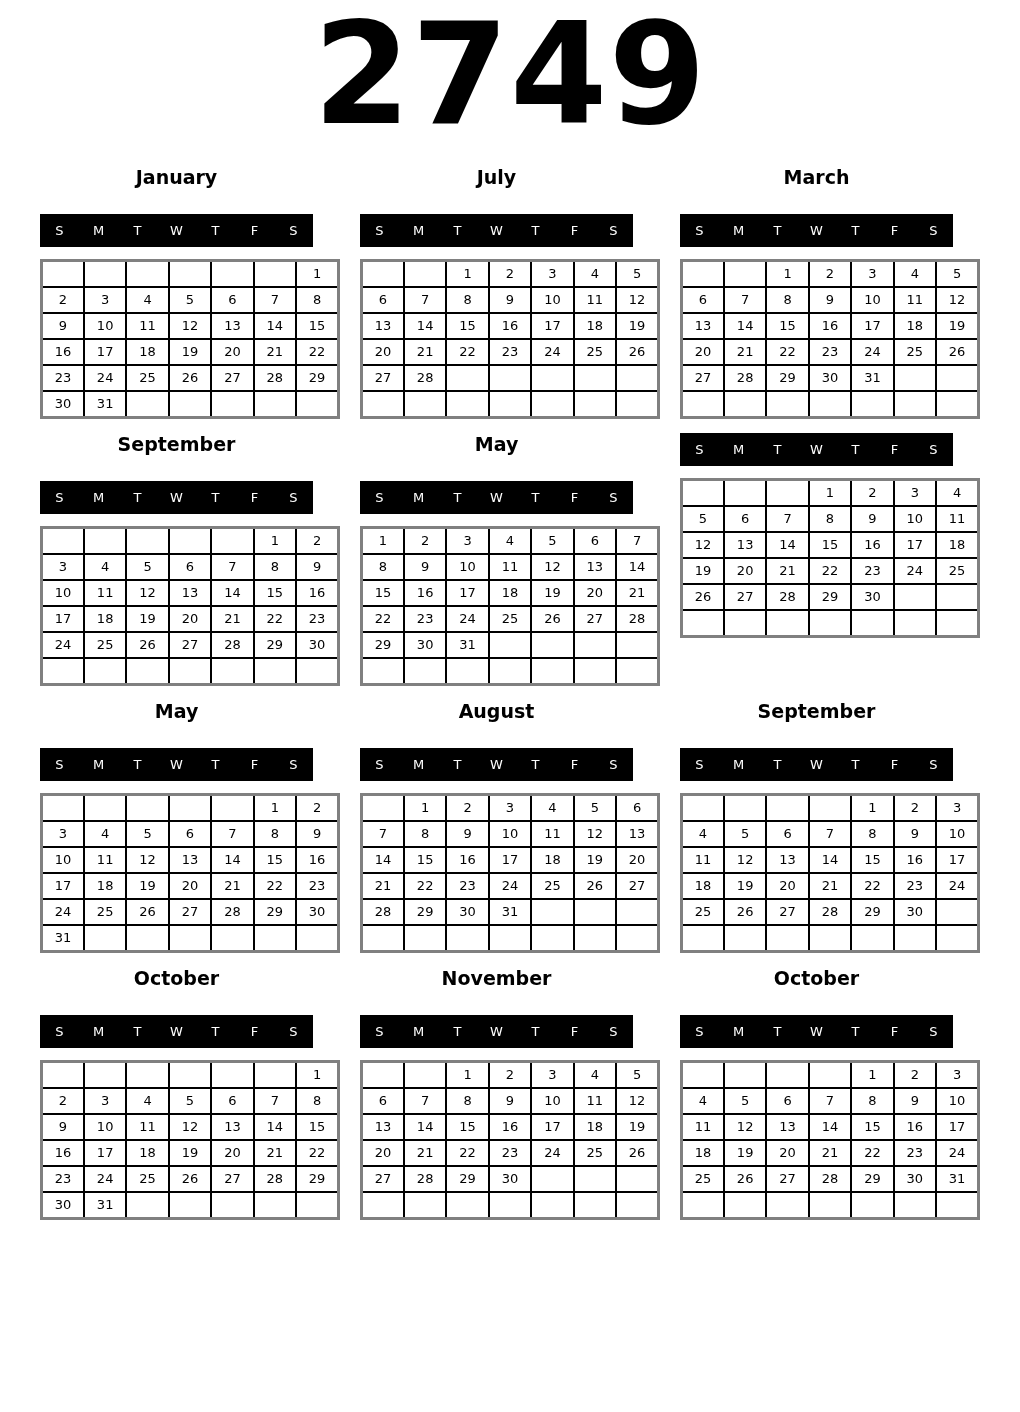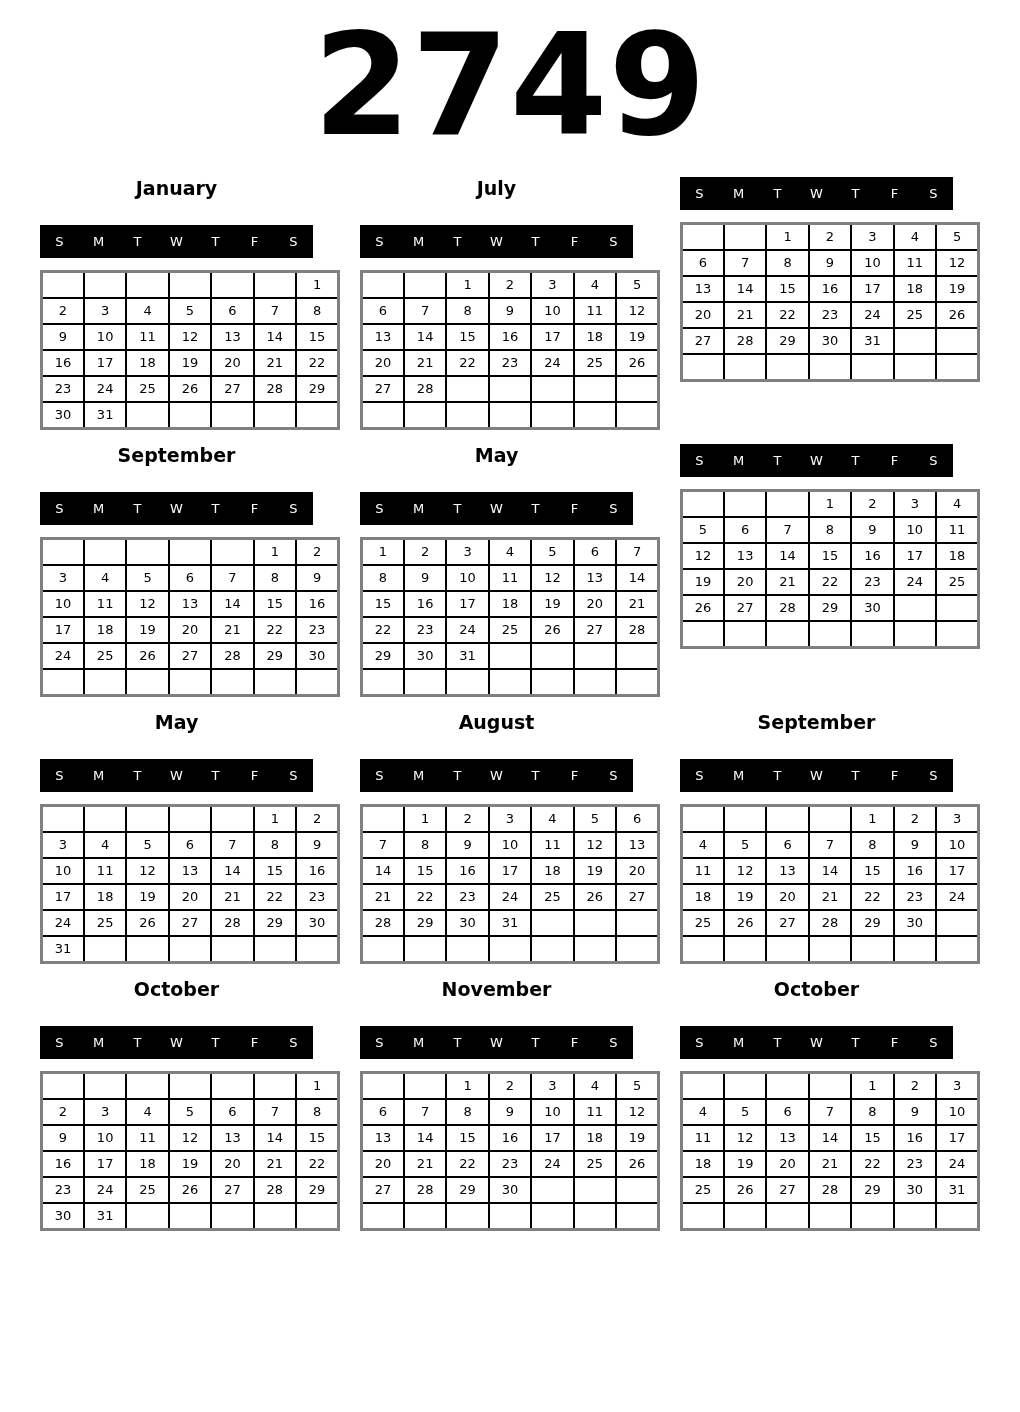--- a/index.html
+++ b/index.html
@@ -11,21 +11,21 @@
     font-family: "DejaVu Sans", sans-serif;
     color: #000000;
   }
   .page {
     width: 1020px;
     height: 1412px;
     overflow: hidden;
   }
   .year {
     margin: 0;
-    padding-top: 22px;
+    padding-top: 11px;
     text-align: center;
     font-size: 140px;
     line-height: 0.92;
     font-weight: bold;
     letter-spacing: 1px;
   }
   .months-grid {
     width: 940px;
     margin: 26px auto 0 auto;
     display: grid;
@@ -212,20 +212,21 @@
               <td></td>
               <td></td>
               <td></td>
               <td></td>
             </tr>
           </tbody>
     </table>
   </div>
 
   <div class="month">
+    <div class="month-name">March</div>
     <div class="weekday-bar">
           <span class="wd">S</span>
           <span class="wd">M</span>
           <span class="wd">T</span>
           <span class="wd">W</span>
           <span class="wd">T</span>
           <span class="wd">F</span>
           <span class="wd">S</span>
         </div>
     <table class="days">

